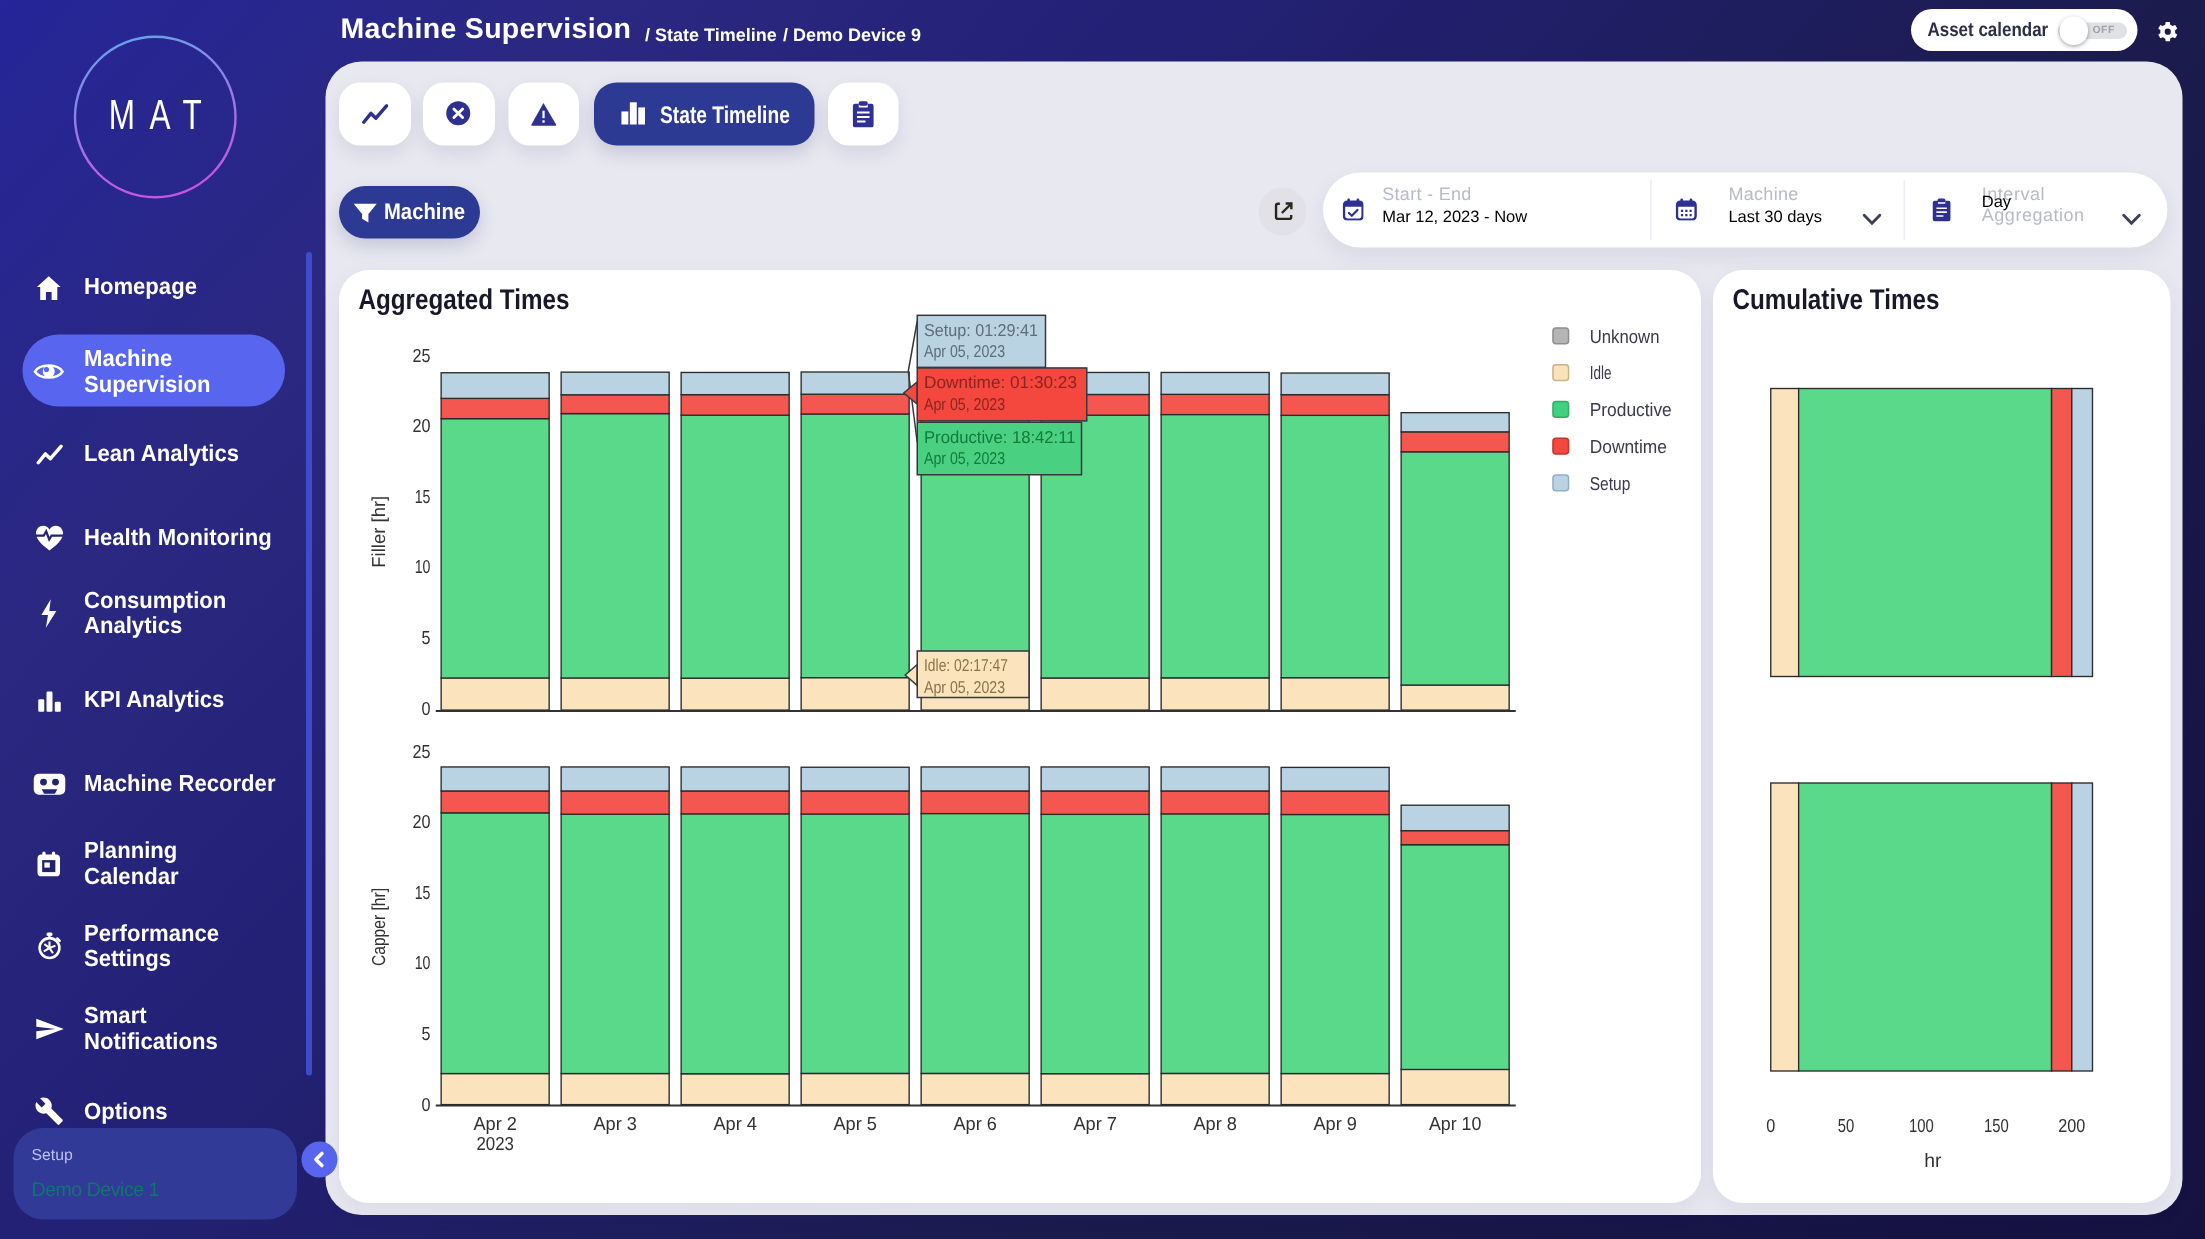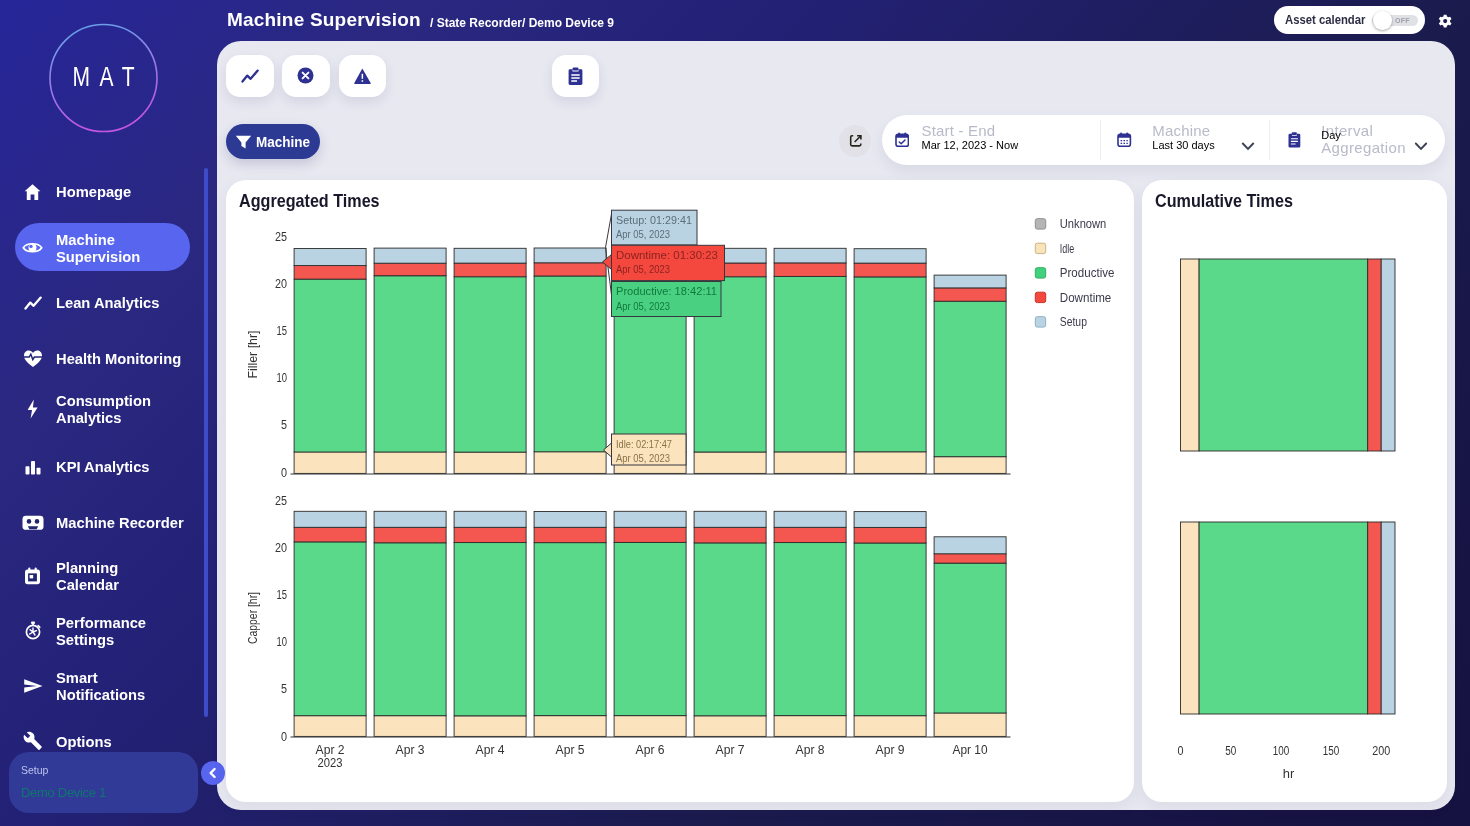--- a/index.html
+++ b/index.html
@@ -4,35 +4,35 @@
 * { margin:0; padding:0; box-sizing:border-box; }
 html,body { width:1470px; height:826px; overflow:hidden; }
 body { font-family:"Liberation Sans", sans-serif;
   background:linear-gradient(133deg, #262599 0%, #2a2880 18%, #232176 35%, #1b1b4e 65%, #151140 100%); }
 #app { position:relative; width:1218px; height:826px; }
 .nav { position:absolute; color:#fff; font-size:15.5px; font-weight:bold; line-height:17px; white-space:nowrap; transform:scaleX(.95); transform-origin:0 50%; }
 .jtxt { transform-origin:0 50%; white-space:nowrap; }
 .wbtn { position:absolute; background:#fff; border-radius:14px; box-shadow:0 5px 12px rgba(40,44,100,.10); }
 .nbtn { position:absolute; background:#2d3a94; border-radius:15px; box-shadow:0 5px 12px rgba(40,44,100,.18); }
 .dbar { position:absolute; background:#fff; border-radius:25px; box-shadow:0 6px 14px rgba(40,44,100,.08); }
-.dlab { position:absolute; font-size:15px; color:#b8bac9; letter-spacing:.2px; }
+.dlab { position:absolute; font-size:12px; color:#b8bac9; letter-spacing:.2px; }
 .dval { position:absolute; font-size:11px; color:#000000; }
 .card { position:absolute; background:#fff; border-radius:20px; box-shadow:0 6px 16px rgba(60,60,120,.07); }
 .ctitle { position:absolute; font-size:19px; font-weight:bold; color:#18182a; transform:scaleX(.85); transform-origin:0 50%; white-space:nowrap; }
 .ax { font-size:12.5px; fill:#333; font-family:"Liberation Sans", sans-serif; }
 .axh { font-size:13px; fill:#333; font-family:"Liberation Sans", sans-serif; }
 .lg { font-size:12.5px; fill:#3a3a4c; font-family:"Liberation Sans", sans-serif; }
 .tt { font-size:11.5px; font-family:"Liberation Sans", sans-serif; }
 </style></head>
 <body>
 <div id="app">
   <div style="position:absolute;left:216.5px;top:41px;width:1238.5px;height:769px;border-radius:24px;background:#e8e8f1"></div>
 
   <div style="position:absolute;left:227px;top:9px;font-size:19px;font-weight:bold;color:#fff;letter-spacing:.2px">Machine Supervision</div>
-  <div style="position:absolute;left:430px;top:16px;font-size:12px;font-weight:bold;color:#fff">/ State Recorder</div>
+  <div style="position:absolute;left:430px;top:16px;font-size:12px;font-weight:bold;color:#fff">/ State Timeline</div>
   <div style="position:absolute;left:522px;top:16px;font-size:12px;font-weight:bold;color:#fff">/ Demo Device 9</div>
   <div style="position:absolute;left:1274px;top:6px;width:150.5px;height:27.5px;border-radius:14px;background:#fff"></div>
   <div class="jtxt" style="position:absolute;left:1285px;top:11.5px;font-size:13px;font-weight:bold;color:#2c2e45;transform:scaleX(.87)">Asset calendar</div>
   <div style="position:absolute;left:1372px;top:14.7px;width:45.7px;height:11.4px;border-radius:6px;background:#e0e1e4"></div>
   <div style="position:absolute;left:1395px;top:17.2px;font-size:7px;font-weight:bold;color:#9fa1ab;letter-spacing:.3px">OFF</div>
   <div style="position:absolute;left:1373.4px;top:11.2px;width:18.5px;height:18.5px;border-radius:50%;background:#fff;box-shadow:0 1px 3px rgba(0,0,0,.35)"></div>
   <div style="position:absolute;left:1437.2px;top:13.2px"><svg width="16.5" height="16.5" viewBox="0 0 16.5 16.5">
         <g transform="scale(0.825)">
           <path fill="#fff" d="M15.9 9.8 c0-.4-.05-.7-.1-1.1 l1.8-1.4 -1.7-2.9 -2.1.9 c-.55-.45-1.2-.8-1.85-1.05 L11.6 2 H8.2 l-.35 2.25 c-.65.25-1.3.6-1.85 1.05 l-2.1-.9 -1.7 2.9 1.8 1.4 c-.05.4-.1.7-.1 1.1 s.05.7.1 1.1 l-1.8 1.4 1.7 2.9 2.1-.9 c.55.45 1.2.8 1.85 1.05 L8.2 17.6 h3.4 l.35-2.25 c.65-.25 1.3-.6 1.85-1.05 l2.1.9 1.7-2.9 -1.8-1.4 c.05-.4.1-.7.1-1.1z M9.9 12.3 a2.5 2.5 0 1 1 0-5 a2.5 2.5 0 0 1 0 5z"></path>
         </g>
@@ -130,20 +130,28 @@
           <circle cx="8.5" cy="8.5" r="8" fill="#2e3192"></circle>
           <path d="M5.6 5.6 L11.4 11.4 M11.4 5.6 L5.6 11.4" stroke="#fff" stroke-width="1.9" stroke-linecap="round"></path>
         </svg></div>
     </div>
     <div class="wbtn" style="left:338.5px;top:54.8px;width:47px;height:42.3px">
       <div style="position:absolute;left:14.0px;top:12.1px"><svg width="19" height="18" viewBox="0 0 19 18">
           <path d="M9.3 1.6 L17.7 16 Q18 16.9 17.1 16.9 H1.9 Q1 16.9 1.3 16 Z" fill="#2e3192"></path>
           <rect x="8.6" y="6.8" width="1.5" height="5" fill="#fff"></rect>
           <rect x="8.6" y="13.2" width="1.5" height="1.6" fill="#fff"></rect>
         </svg></div>
+    </div>
+    <div class="nbtn" style="left:396.3px;top:54.8px;width:146.8px;height:42.3px">
+      <div style="position:absolute;left:17.3px;top:12.9px"><svg width="16" height="15.5" viewBox="0 0 16 15.5">
+          <rect x="0.3" y="6.3" width="4.6" height="9.2" fill="#fff"></rect>
+          <rect x="5.9" y="0.2" width="4.6" height="15.3" fill="#fff"></rect>
+          <rect x="11.5" y="3.6" width="4.6" height="11.9" fill="#fff"></rect>
+        </svg></div>
+      <div class="jtxt" style="position:absolute;left:44px;top:14px;font-size:16px;font-weight:bold;color:#fff;transform:scaleX(.8)">State Timeline</div>
     </div>
     <div class="wbtn" style="left:551.5px;top:54.8px;width:47px;height:42.3px">
       <div style="position:absolute;left:15.0px;top:11.9px"><svg width="17" height="18.5" viewBox="0 0 17 18.5">
           <path d="M11.5 2.2 H14 Q15.4 2.2 15.4 3.6 V16.6 Q15.4 18 14 18 H3 Q1.6 18 1.6 16.6 V3.6 Q1.6 2.2 3 2.2 H5.5 V4.6 H11.5 Z" fill="#2e3192"></path>
           <rect x="5.5" y="0.5" width="6" height="3" rx="1.2" fill="#2e3192"></rect>
           <path d="M4.3 8 H12.7 M4.3 11 H12.7 M4.3 14 H10" stroke="#fff" stroke-width="1.3"></path>
         </svg></div>
     </div>
     <div class="nbtn" style="left:225.5px;top:124px;width:94px;height:34.5px;border-radius:17.5px">
       <div style="position:absolute;left:9px;top:10.5px"><svg width="17" height="14" viewBox="0 0 17 14">

